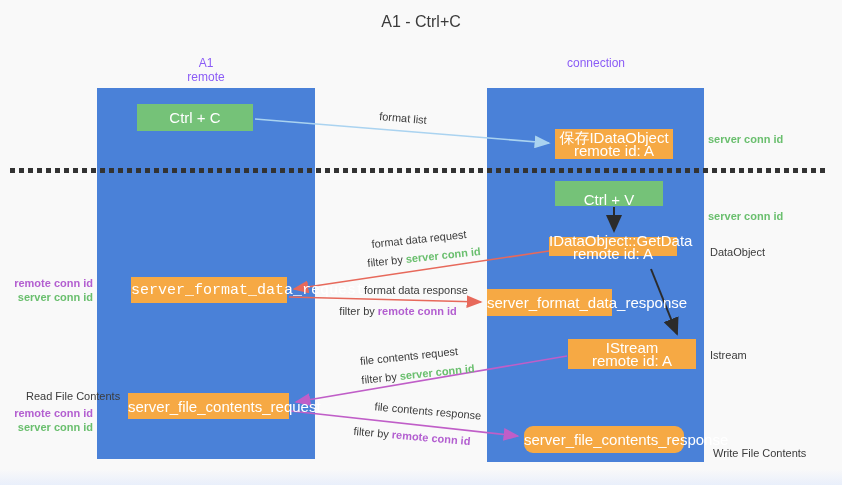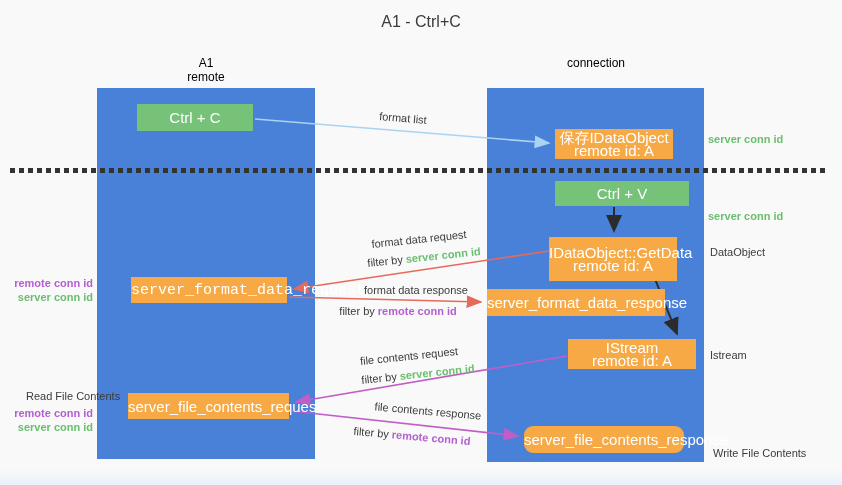--- a/index.html
+++ b/index.html
@@ -9,21 +9,21 @@
     font-family:"Liberation Sans","DejaVu Sans",sans-serif;
     color:#3b3b3b;
   }
   .abs{position:absolute;}
   .title{
     left:0;right:0;top:11px;text-align:center;
     font-size:16px;line-height:22px;color:#3b3b3b;
   }
   .lane{background:#4a81d8;}
   .lane-header{
-    font-size:12px;line-height:14px;text-align:center;color:#000000;
+    font-size:12px;line-height:14px;text-align:center;color:#8b5cf6;
   }
   .dotted-line{
     height:5px;
     background:repeating-linear-gradient(90deg,#333 0 5px,transparent 5px 9px);
   }
   .node{
     background:#f6a944;color:#fff;text-align:center;
     font-size:15px;display:flex;flex-direction:column;justify-content:center;
     line-height:13px;
   }
@@ -88,34 +88,34 @@
 
 <div class="abs node green" style="left:137px;top:104px;width:116px;height:27px;">
   <span>Ctrl + C</span>
 </div>
 
 <div class="abs node" style="left:555px;top:129px;width:118px;height:30px;">
   <span>保存IDataObject</span>
   <span>remote id: A</span>
 </div>
 
-<div class="abs node green" style="left:555px;top:181px;width:134px;height:25px;">
+<div class="abs node green" style="left:555px;top:181px;width:108px;height:25px;justify-content:flex-end;">
   <span>Ctrl + V</span>
 </div>
 
-<div class="abs node" style="left:549px;top:237px;width:128px;height:44px;">
+<div class="abs node" style="left:549px;top:237px;width:128px;height:19px;">
   <span>IDataObject::GetData</span>
   <span>remote id: A</span>
 </div>
 
 <div class="abs node" style="left:131px;top:277px;width:156px;height:26px;font-family:Liberation Mono, monospace;">
   <span>server_format_data_request</span>
 </div>
 
-<div class="abs node" style="left:487px;top:289px;width:178px;height:27px;">
+<div class="abs node" style="left:487px;top:289px;width:125px;height:27px;">
   <span>server_format_data_response</span>
 </div>
 
 <div class="abs node" style="left:568px;top:339px;width:128px;height:30px;">
   <span>IStream</span>
   <span>remote id: A</span>
 </div>
 
 <div class="abs node" style="left:128px;top:393px;width:161px;height:26px;">
   <span>server_file_contents_request</span>

